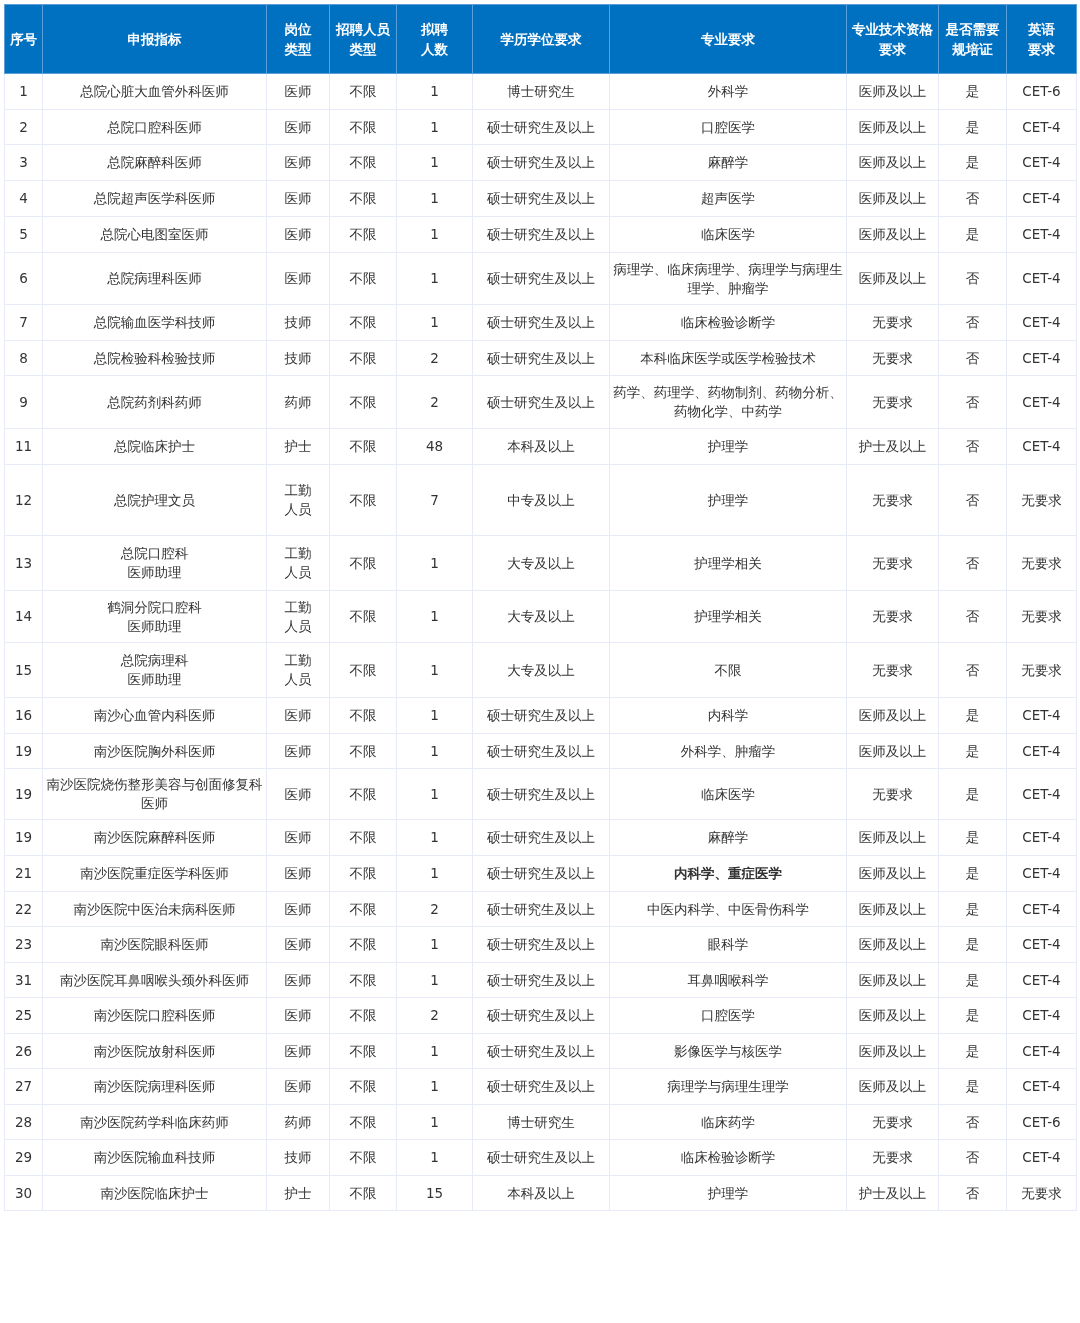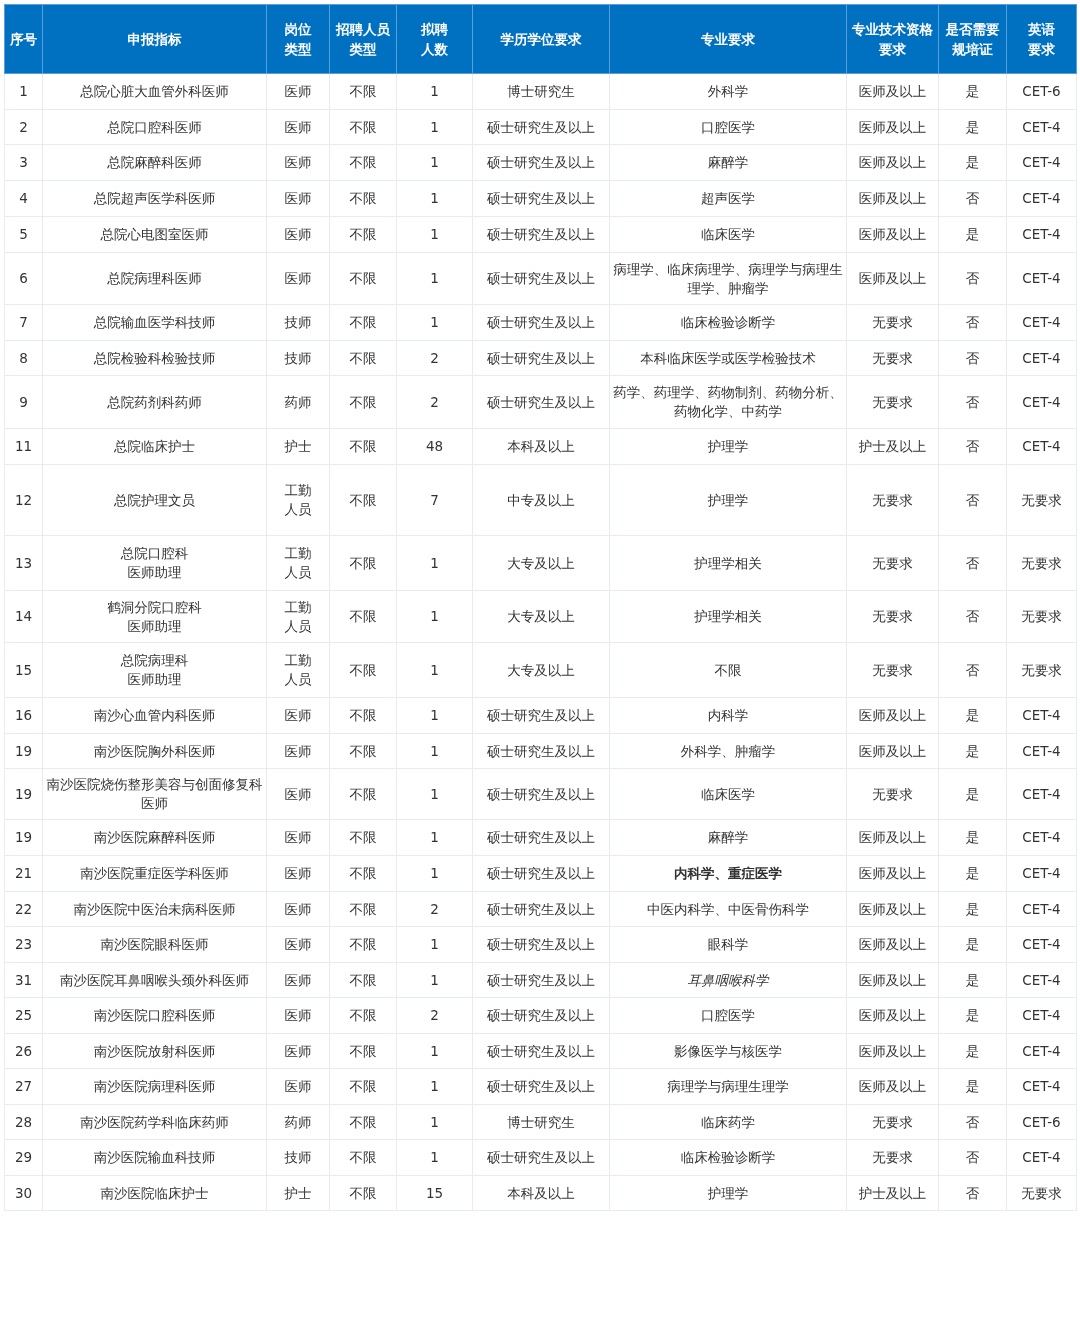--- a/index.html
+++ b/index.html
@@ -338,21 +338,21 @@
           <td style="white-space: pre-line;">是</td>
           <td style="white-space: pre-line;">CET-4</td>
         </tr>
         <tr style="height: 35px;">
           <td style="white-space: pre-line;">31</td>
           <td style="white-space: pre-line;">南沙医院耳鼻咽喉头颈外科医师</td>
           <td style="white-space: pre-line;">医师</td>
           <td style="white-space: pre-line;">不限</td>
           <td style="white-space: pre-line;">1</td>
           <td style="white-space: pre-line;">硕士研究生及以上</td>
-          <td style="white-space: pre-line; font-style: italic;">耳鼻咽喉科学</td>
+          <td style="white-space: pre-line;">耳鼻咽喉科学</td>
           <td style="white-space: pre-line;">医师及以上</td>
           <td style="white-space: pre-line;">是</td>
           <td style="white-space: pre-line;">CET-4</td>
         </tr>
         <tr style="height: 36px;">
           <td style="white-space: pre-line;">25</td>
           <td style="white-space: pre-line;">南沙医院口腔科医师</td>
           <td style="white-space: pre-line;">医师</td>
           <td style="white-space: pre-line;">不限</td>
           <td style="white-space: pre-line;">2</td>

